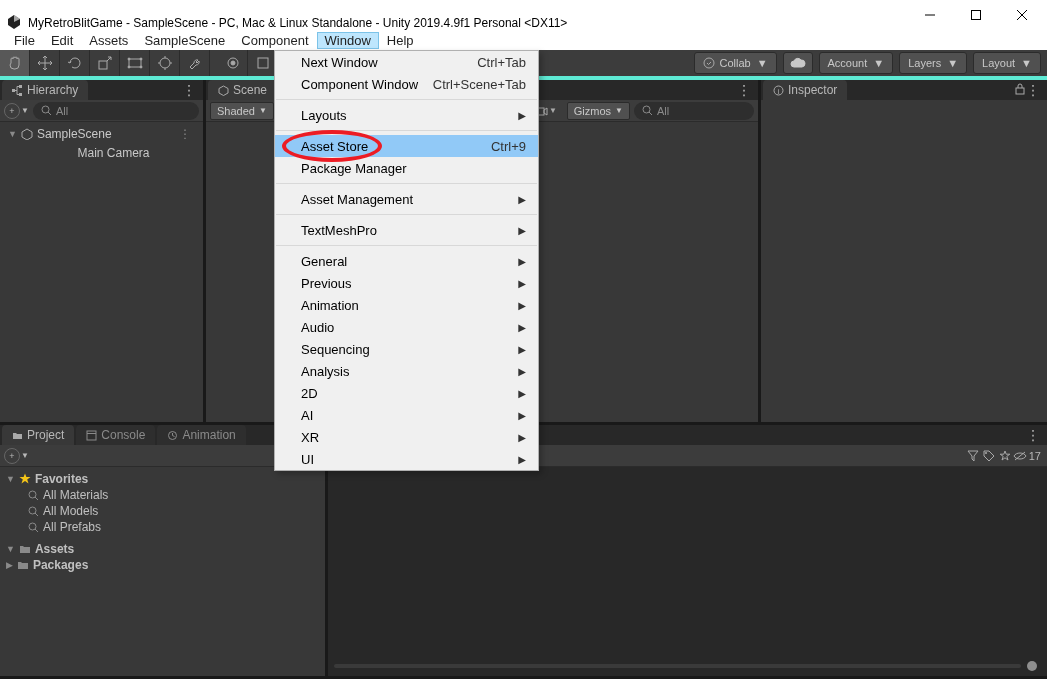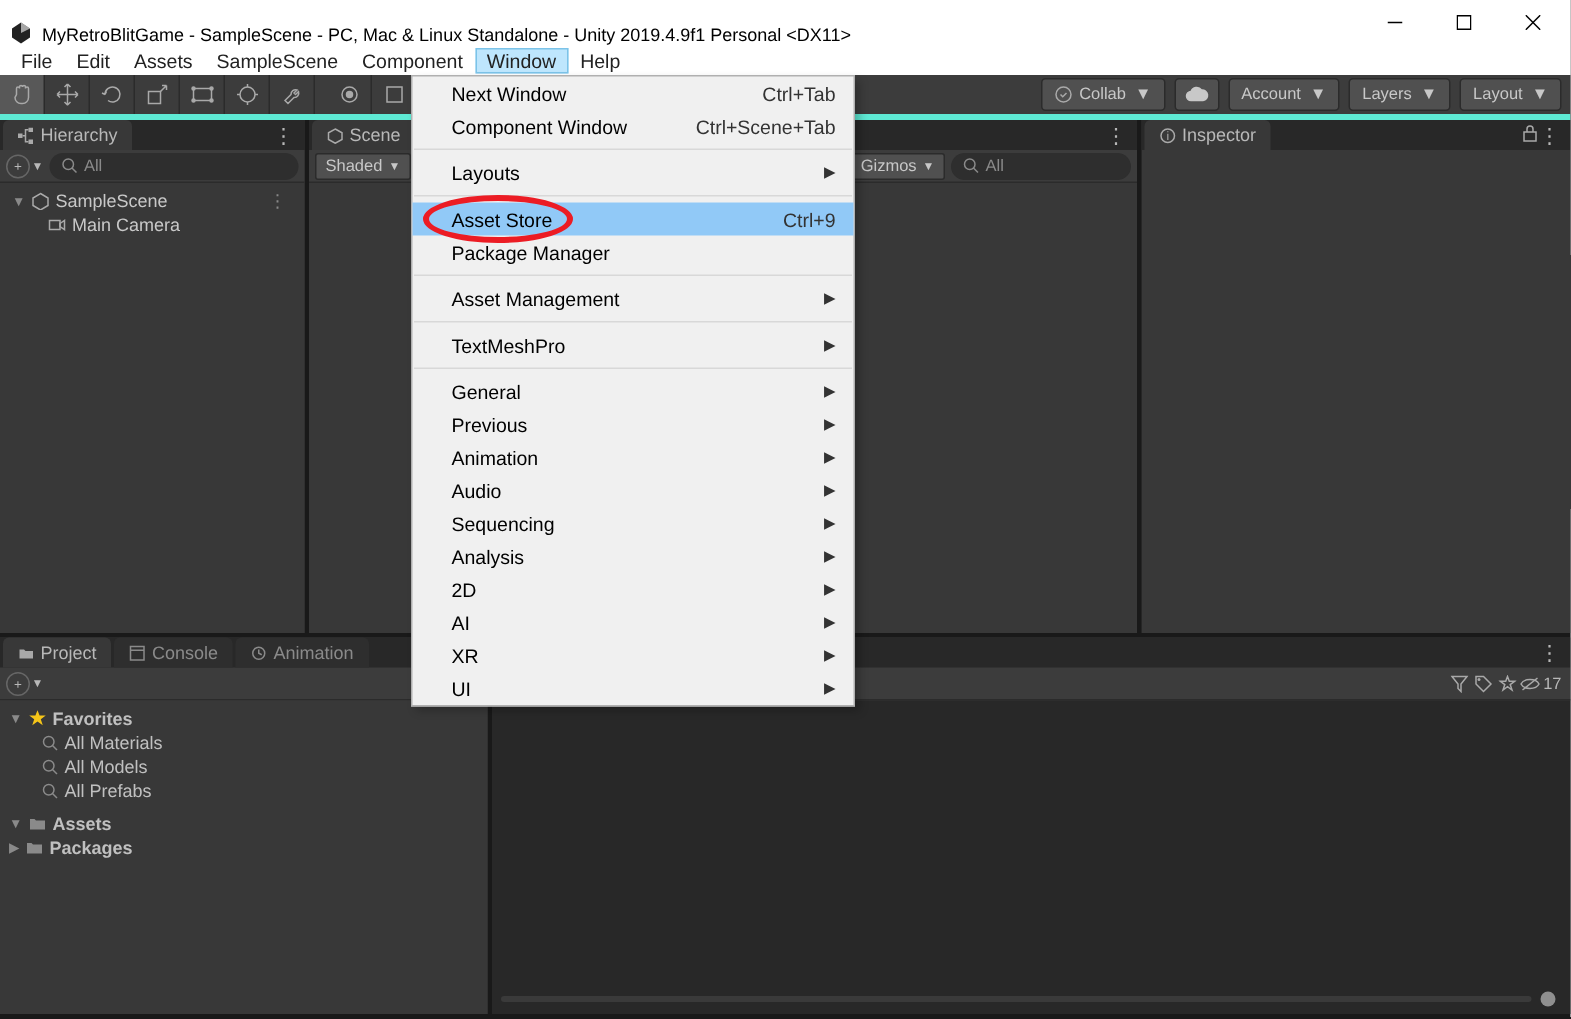--- a/index.html
+++ b/index.html
@@ -60,21 +60,21 @@
   .foldico { width:12px;height:12px; }
   .searchico { width:11px;height:11px; }
 
   .previewpane { flex:1; display:flex; flex-direction:column; }
   .previewbody { flex:1; background:#282828; position:relative; }
   .hscroll { position:absolute; left:0; right:0; bottom:4px; height:12px; display:flex; align-items:center; }
   .hscroll .track { flex:1; height:4px; background:#3a3a3a; margin:0 6px; border-radius:2px; }
   .hscroll .thumb { width:10px;height:10px;background:#8f8f8f;border-radius:5px; margin-right:10px; }
 
   
-  .dropdown { position:absolute; left:274px; top:0; width:296px; background:#f0f0f0; border:1px solid #b0b0b0; box-shadow:3px 3px 6px rgba(0,0,0,0.25); font-size:13px; color:#000; z-index:50; }
+  .dropdown { position:absolute; left:274px; top:0; width:265px; background:#f0f0f0; border:1px solid #b0b0b0; box-shadow:3px 3px 6px rgba(0,0,0,0.25); font-size:13px; color:#000; z-index:50; }
   .dd-item { height:22px; display:flex; align-items:center; padding:0 28px 0 26px; position:relative; }
   .dd-item .short { position:absolute; right:12px; color:#333; }
   .dd-item .arrow { position:absolute; right:12px; font-size:10px; color:#333; }
   .dd-item.highlight { background:#91c9f7; }
   .dd-sep { height:1px; background:#d8d8d8; margin:4px 1px; }
   .redcircle { position:absolute; left:282px; top:80px; width:100px; height:32px; border:4px solid #ec1c24; border-radius:50%; z-index:60; pointer-events:none; }
 
   .mini { min-width:44px; height:18px; background:#505050; border:1px solid #2b2b2b; border-radius:2px; display:flex; align-items:center; padding:0 6px; font-size:11px; color:#c8c8c8; margin-left:4px; gap:4px; }
   .searchbox { flex:1; height:18px; background:#2e2e2e; border-radius:9px; display:flex; align-items:center; padding:0 8px; font-size:11px; color:#8a8a8a; margin:0 4px; gap:4px; }
   .smicon { width:16px;height:16px;display:flex;align-items:center;justify-content:center; }
@@ -234,21 +234,21 @@
         </div>
         <div class="panelbody tree">
           <div class="treerow">
             <span class="caretc">▼</span>
             <svg class="sceneico" viewBox="0 0 12 12">
                 <polygon points="6,1 11,4 11,9 6,12 1,9 1,4" fill="none" stroke="#a9a9a9"></polygon>
               </svg>
             <span>SampleScene</span>
             <span class="tag">⋮</span>
           </div>
-          <div class="treerow" style="padding-left:24px;">
+          <div class="treerow" style="padding-left:24px;flex-direction:column;">
             <svg class="camico" viewBox="0 0 12 12">
                 <rect x="1" y="3" width="7" height="6" fill="none" stroke="#a9a9a9"></rect>
                 <polygon points="8,5 11,3 11,9 8,7" fill="none" stroke="#a9a9a9"></polygon>
               </svg>
             <span>Main Camera</span>
           </div>
         </div>
       </div>
 
       <div class="panel scene">

